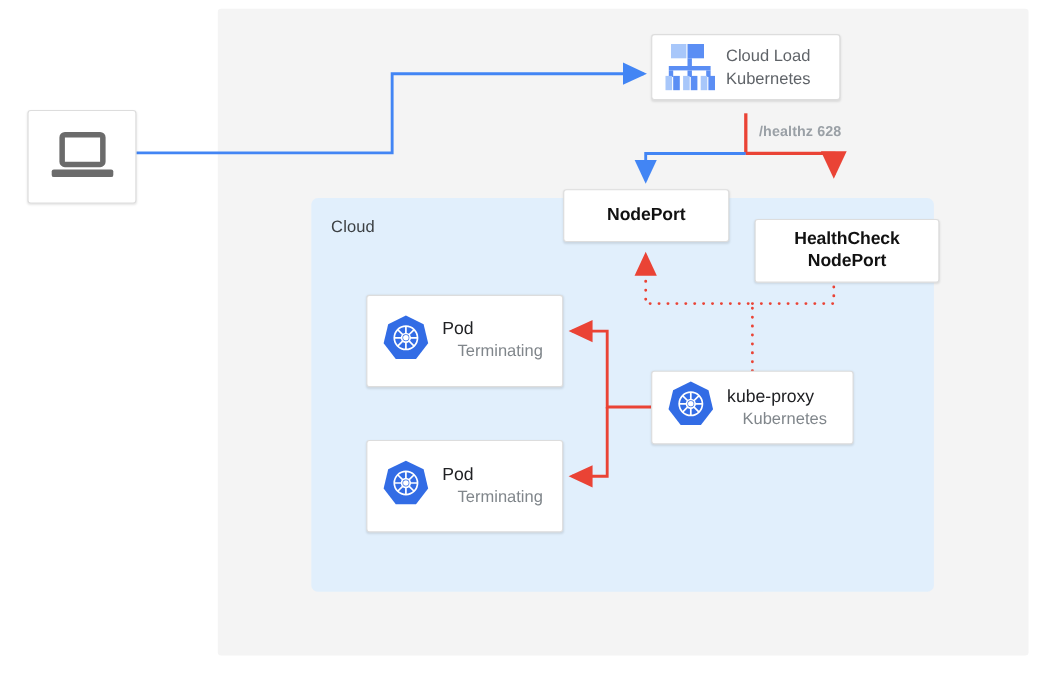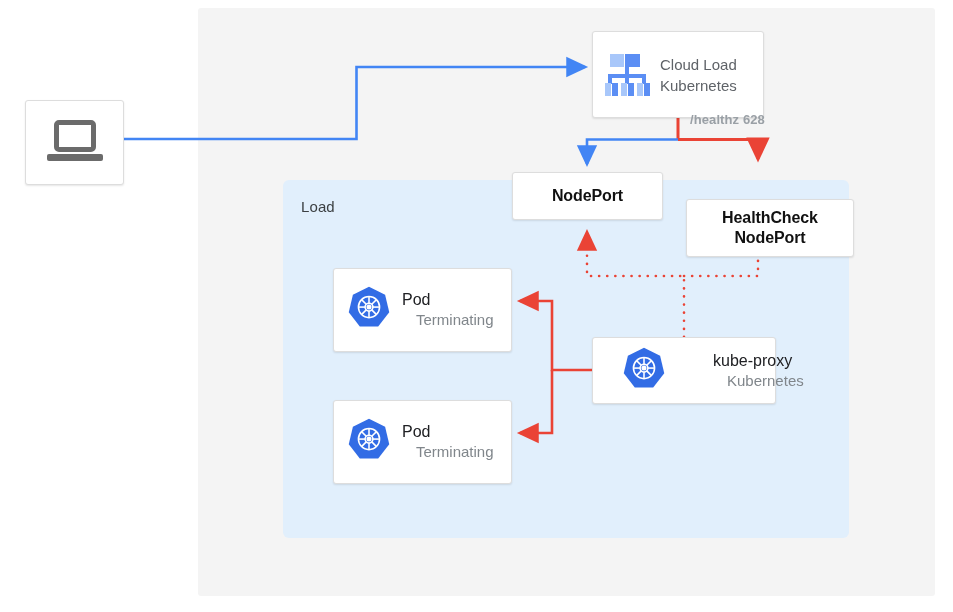--- a/index.html
+++ b/index.html
@@ -81,21 +81,21 @@
     position: absolute;
     left: 0px; top: 34px;
     width: 56px; height: 7px;
     background: #6b6b6b;
     border-radius: 2px;
   }
 
   
   .clb-card {
     left: 592px; top: 31px;
-    width: 172px; height: 87px;
+    width: 172px; height: 60px;
     padding-left: 12px;
   }
   .clb-icon {
     width: 46px; height: 42px;
     position: relative;
     flex: 0 0 auto;
     margin-right: 9px;
   }
   .clb-label {
     font-size: 15px;
@@ -135,22 +135,21 @@
     width: 179px; height: 84px;
     padding-left: 12px;
   }
   .pod-card.pod1 { top: 268px; }
   .pod-card.pod2 { top: 400px; }
 
   
   .kp-card {
     left: 592px; top: 337px;
     width: 184px; height: 67px;
-    padding-left: 28px;
-    gap: 36px;
+    padding-left: 12px;
   }
 
   .k8s-icon { flex: 0 0 auto; margin-right: 10px; }
   .pod-text-main {
     font-size: 16px;
     color: #202124;
     line-height: 20px;
   }
   .pod-text-sub {
     font-size: 15px;
@@ -176,21 +175,21 @@
     pointer-events: none;
   }
 </style>
 </head>
 <body>
 
 <div id="stage">
 
   <div class="outer-panel"></div>
   <div class="nodes-panel"></div>
-  <div class="nodes-label">Load</div>
+  <div class="nodes-label">Cloud</div>
 
   <svg class="edges" viewBox="0 0 953 612">
     <defs>
       <marker id="arrow-blue" markerWidth="9" markerHeight="9" refX="7.2" refY="4.5" orient="auto">
         <path d="M0,0.6 L8.4,4.5 L0,8.4 z" fill="#4285f4"></path>
       </marker>
       <marker id="arrow-red" markerWidth="9" markerHeight="9" refX="7.2" refY="4.5" orient="auto">
         <path d="M0,0.6 L8.4,4.5 L0,8.4 z" fill="#ea4335"></path>
       </marker>
       <marker id="arrow-red-dot" markerWidth="9" markerHeight="9" refX="7.2" refY="4.5" orient="auto">

